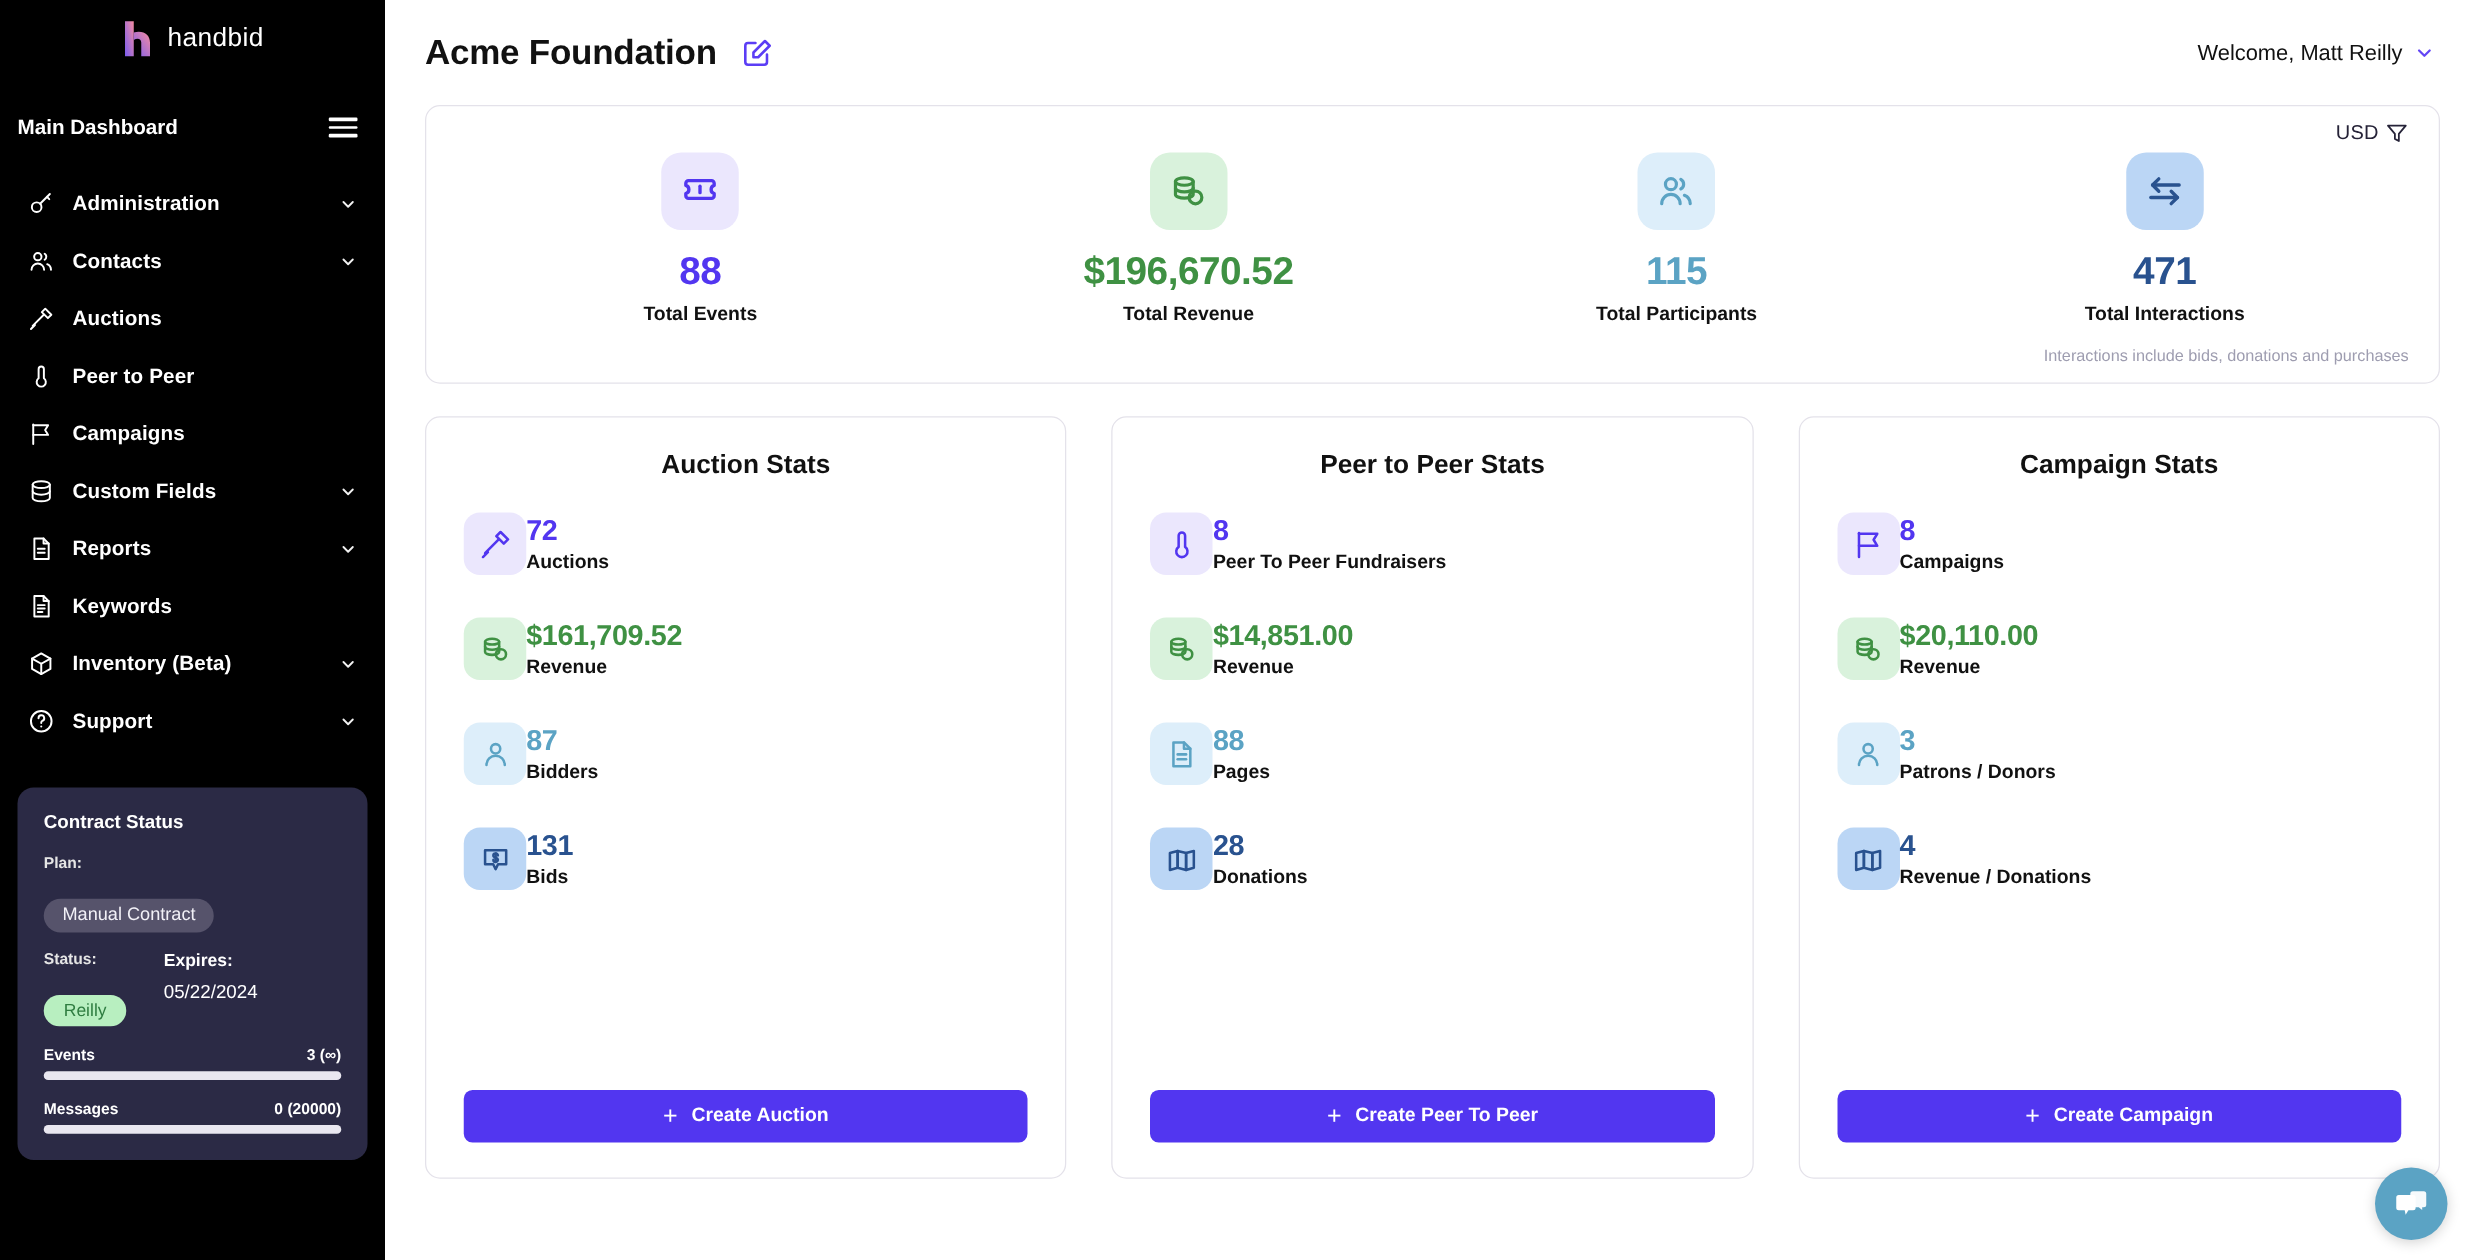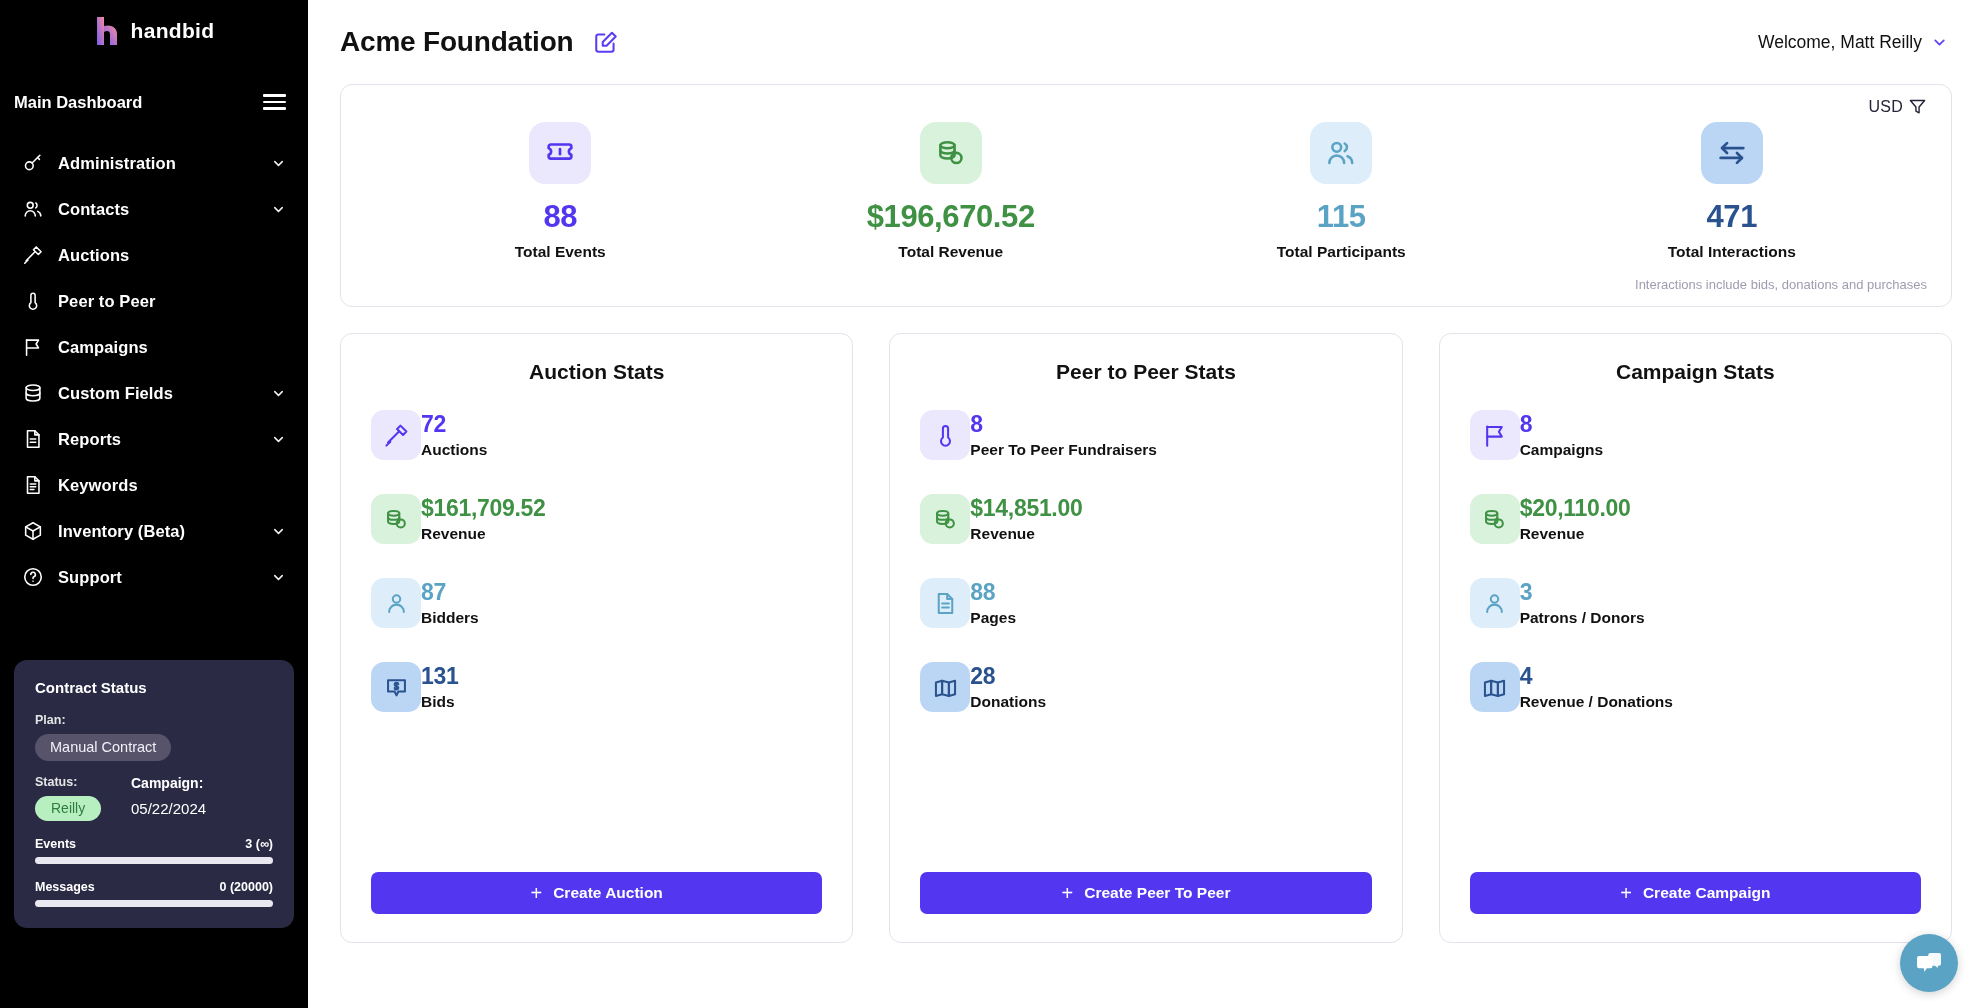--- a/index.html
+++ b/index.html
@@ -16,21 +16,21 @@
     width: 308px; min-width: 308px; height: 1008px;
     background: #000000; color: #ffffff;
     display: flex; flex-direction: column;
     position: relative;
   }
   .logo-row {
     height: 62px; display: flex; align-items: center;
     justify-content: center; gap: 11px;
   }
   .logo-mark { width: 26px; height: 30px; display:block; }
-  .logo-text { font-size: 21px; font-weight: 700; letter-spacing: .3px; color:#fff;text-align:right; }
+  .logo-text { font-size: 21px; font-weight: 400; letter-spacing: .3px; color:#fff;text-align:right; }
 
   .dash-row {
     display: flex; align-items: center; justify-content: space-between;
     padding: 0 22px 0 14px; height: 44px; margin-top: 18px;
   }
   .dash-title { font-size: 16.5px; font-weight: 700; color: #fff; }
   .hamburger { display: flex; flex-direction: column; gap: 4px; cursor: pointer; }
   .hamburger span { display:block; width: 23px; height: 2.6px; background:#fff; border-radius: 1px; }
 
   .nav { margin-top: 16px; }
@@ -50,21 +50,21 @@
     position: absolute; left: 14px; bottom: 80px;
     width: 280px;
     background: #2b2a45;
     border-radius: 13px;
     padding: 19px 21px 21px 21px;
     color: #fff;
   }
   .contract-title { font-size: 15px; font-weight: 700; margin-bottom: 17px; }
   .c-label { font-size: 12.5px; font-weight: 700; color:#e5e5e5; }
   .pill {
-    display:inline-block; margin-top:7px;
+    display:inline-block; margin-top:22px;
     background: #56536b; color:#f2f1f7;
     font-size: 14.5px; border-radius: 999px;
     padding: 5px 15px 6px 15px;
   }
   .pill.active {
     background: #b8efc0; color: #2f7d41; font-size: 14px;
     padding: 4px 16px 5px 16px;
   }
   .c-grid { display:flex; margin-top: 14px; }
   .c-col-1 { width: 96px; }
@@ -340,21 +340,21 @@
 
       <div class="c-label">Plan:</div>
       <div class="pill">Manual Contract</div>
 
       <div class="c-grid">
         <div class="c-col-1">
           <div class="c-label">Status:</div>
           <div class="pill active">Reilly</div>
         </div>
         <div class="c-col-2">
-          <div class="c-exp-label">Campaign:</div>
+          <div class="c-exp-label">Expires:</div>
           <div class="c-date">05/22/2024</div>
         </div>
       </div>
 
       <div class="meter-block">
         <div class="meter-row">
           <span class="meter-name">Events</span>
           <span class="meter-val">3 (∞)</span>
         </div>
         <div class="meter-bar"></div>

